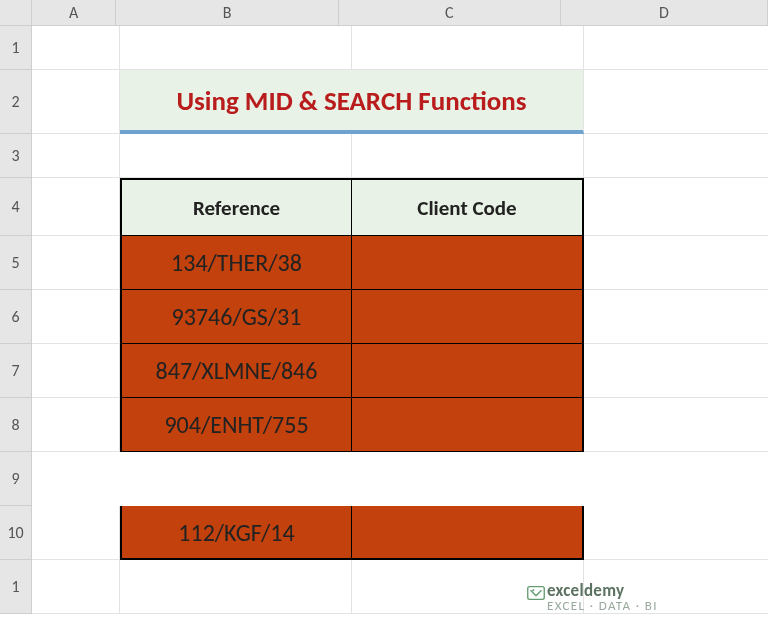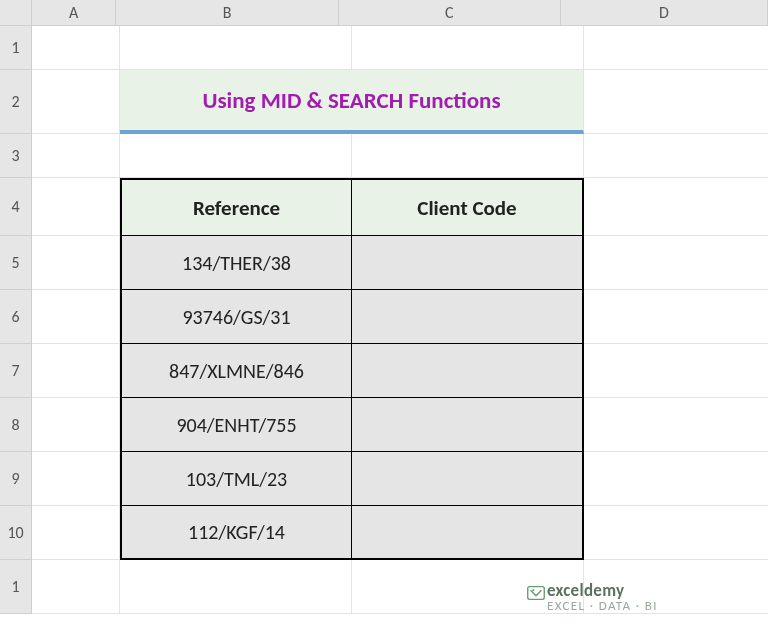--- a/index.html
+++ b/index.html
@@ -65,36 +65,36 @@
     position: absolute; top: 0; bottom: 0;
     border-right: 1px solid #e3e3e3;
     border-bottom: 1px solid #e3e3e3;
     display: flex;
     align-items: center;
     justify-content: center;
   }
   
   .title-cell {
     background: #e8f2e6;
-    color: #a21caf;
+    color: #b91c1c;
     font-weight: bold;
-    font-size: 23px;
+    font-size: 27px;
     border-bottom: 4px solid #6fa3cf !important;
   }
   
   .tbl-header {
     background: #e8f2e6;
     font-weight: bold;
     font-size: 21px;
     color: #222;
   }
   
   .tbl-cell {
-    background: #e5e5e5;
-    font-size: 20px;
+    background: #c2410c;
+    font-size: 24px;
     color: #222;
   }
   
   .b-top    { border-top: 2px solid #000; }
   .b-bottom { border-bottom: 2px solid #000; }
   .b-left   { border-left: 2px solid #000; }
   .b-right  { border-right: 2px solid #000; }
   .b-inner-r { border-right: 1.5px solid #000; }
   .b-inner-b { border-bottom: 1.5px solid #000; }
 
@@ -188,26 +188,20 @@
         <div class="grid-cell tbl-cell b-left b-inner-r b-inner-b" id="cell-B7" style="left: 88px; width: 232px;">847/XLMNE/846</div>
         <div class="grid-cell tbl-cell b-right b-inner-b" id="cell-C7" style="left: 320px; width: 232px;"></div>
         <div class="grid-cell" id="cell-D7" style="left: 552px; width: 216px;"></div>
       </div>
       <div class="grid-row" style="top: 372px; height: 54px;">
         <div class="grid-cell" id="cell-A8" style="left: 0px; width: 88px;"></div>
         <div class="grid-cell tbl-cell b-left b-inner-r b-inner-b" id="cell-B8" style="left: 88px; width: 232px;">904/ENHT/755</div>
         <div class="grid-cell tbl-cell b-right b-inner-b" id="cell-C8" style="left: 320px; width: 232px;"></div>
         <div class="grid-cell" id="cell-D8" style="left: 552px; width: 216px;"></div>
       </div>
-      <div class="grid-row" style="top: 426px; height: 54px;">
-        <div class="grid-cell" id="cell-A9" style="left: 0px; width: 88px;"></div>
-        <div class="grid-cell tbl-cell b-left b-inner-r b-inner-b" id="cell-B9" style="left: 88px; width: 232px;">103/TML/23</div>
-        <div class="grid-cell tbl-cell b-right b-inner-b" id="cell-C9" style="left: 320px; width: 232px;"></div>
-        <div class="grid-cell" id="cell-D9" style="left: 552px; width: 216px;"></div>
-      </div>
       <div class="grid-row" style="top: 480px; height: 54px;">
         <div class="grid-cell" id="cell-A10" style="left: 0px; width: 88px;"></div>
         <div class="grid-cell tbl-cell b-left b-inner-r b-bottom" id="cell-B10" style="left: 88px; width: 232px;">112/KGF/14</div>
         <div class="grid-cell tbl-cell b-right b-bottom" id="cell-C10" style="left: 320px; width: 232px;"></div>
         <div class="grid-cell" id="cell-D10" style="left: 552px; width: 216px;"></div>
       </div>
       <div class="grid-row" style="top: 534px; height: 54px;">
         <div class="grid-cell" id="cell-A11" style="left: 0px; width: 88px;"></div>
         <div class="grid-cell" id="cell-B11" style="left: 88px; width: 232px;"></div>
         <div class="grid-cell" id="cell-C11" style="left: 320px; width: 232px;"></div>

